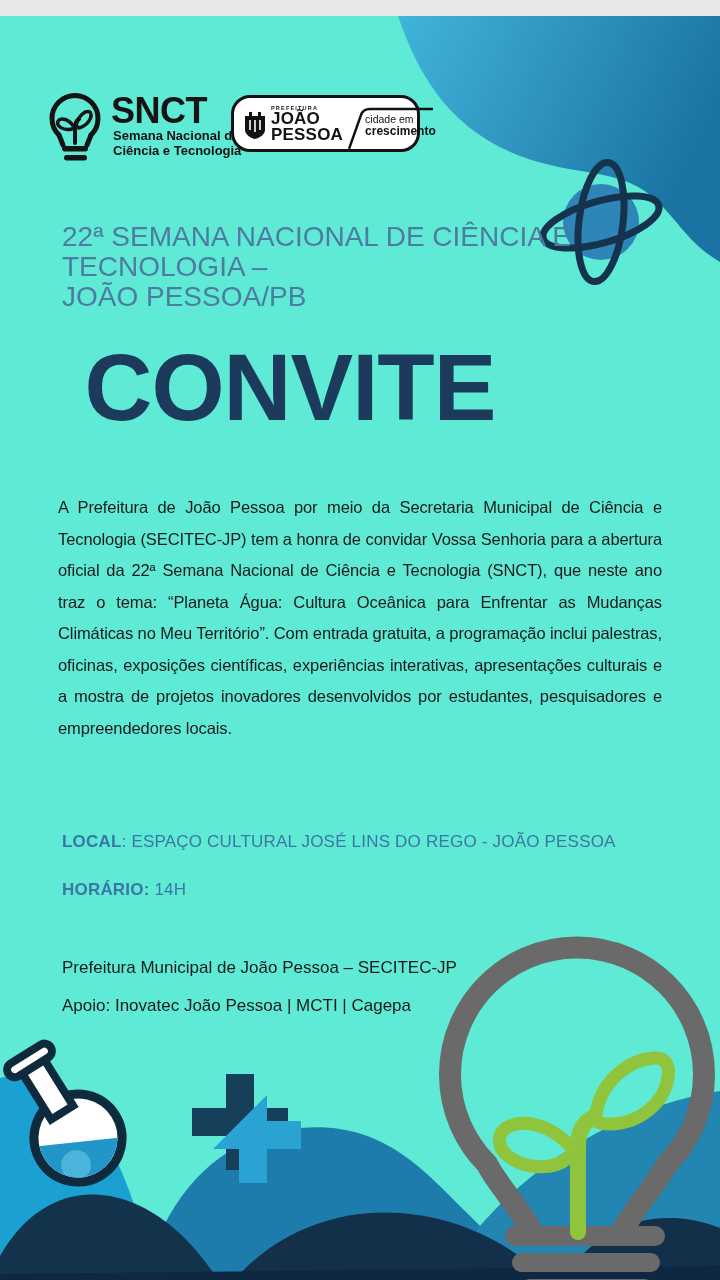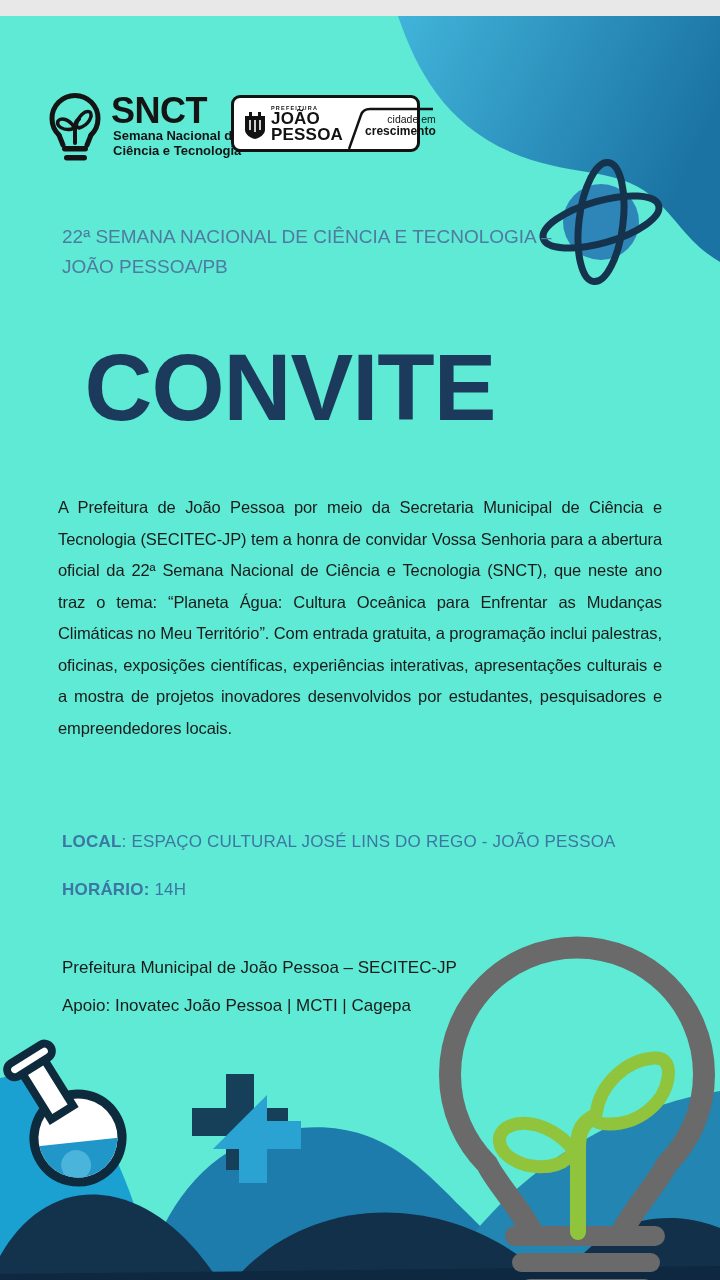--- a/index.html
+++ b/index.html
@@ -3,33 +3,33 @@
 <meta charset="utf-8">
 <style>
   html,body{margin:0;padding:0;background:#e8e8e8;}
   .page{position:relative;width:720px;height:1280px;background:#5eead4;overflow:hidden;
         font-family:"Liberation Sans",sans-serif;margin:16px auto;}
   .abs{position:absolute;}
 
   
   .snct-title{left:111px;top:74px;font-size:36px;font-weight:700;color:#141414;letter-spacing:-0.5px;}
   .snct-sub{left:113px;top:113px;font-size:13px;font-weight:700;color:#141414;line-height:14.5px;}
-  .jp-box{left:231px;top:79px;width:189px;height:57px;border:3px solid #121212;border-radius:9px;
+  .jp-box{left:231px;top:79px;width:189px;height:57px;border:3px solid #121212;border-radius:19px;
           box-sizing:border-box;display:flex;align-items:center;padding:4px 6px 4px 8px;background:#fff;}
   .jp-left{display:flex;align-items:center;}
   .jp-names{margin-left:3px;color:#121212;}
   .jp-pref{font-size:5.5px;font-weight:700;letter-spacing:1.2px;line-height:6px;}
   .jp-n1,.jp-n2{font-size:17px;font-weight:700;line-height:15.5px;letter-spacing:0.2px;}
-  .jp-right{position:relative;flex:1;height:100%;text-align:right;}
+  .jp-right{position:relative;flex:1;height:100%;}
   .jp-tag{position:absolute;left:22px;top:11px;color:#121212;}
   .jp-t1{font-size:10.5px;line-height:12px;}
   .jp-t2{font-size:12px;font-weight:700;line-height:13px;}
 
   
-  .subtitle{left:62px;top:206px;width:560px;font-size:19px;line-height:30px;color:#4d7ba1;}
+  .subtitle{left:62px;top:206px;width:560px;font-size:28px;line-height:30px;color:#4d7ba1;}
   .convite{left:0;top:318px;width:580px;text-align:center;font-size:94px;font-weight:700;
            color:#1c3a5c;letter-spacing:-1px;}
 
   
   .paragraph{left:58px;top:476px;width:604px;font-size:16.5px;line-height:31.5px;color:#1b1b1b;
              text-align:justify;letter-spacing:-0.1px;}
   .detail{left:62px;font-size:17px;color:#3c76a4;letter-spacing:0.2px;}
   .detail b{font-weight:700;}
   .d1{top:766px;} .d2{top:816px;} .d3{top:864px;}
   .credits{left:62px;top:933px;font-size:17px;color:#1b1b1b;line-height:38px;}

